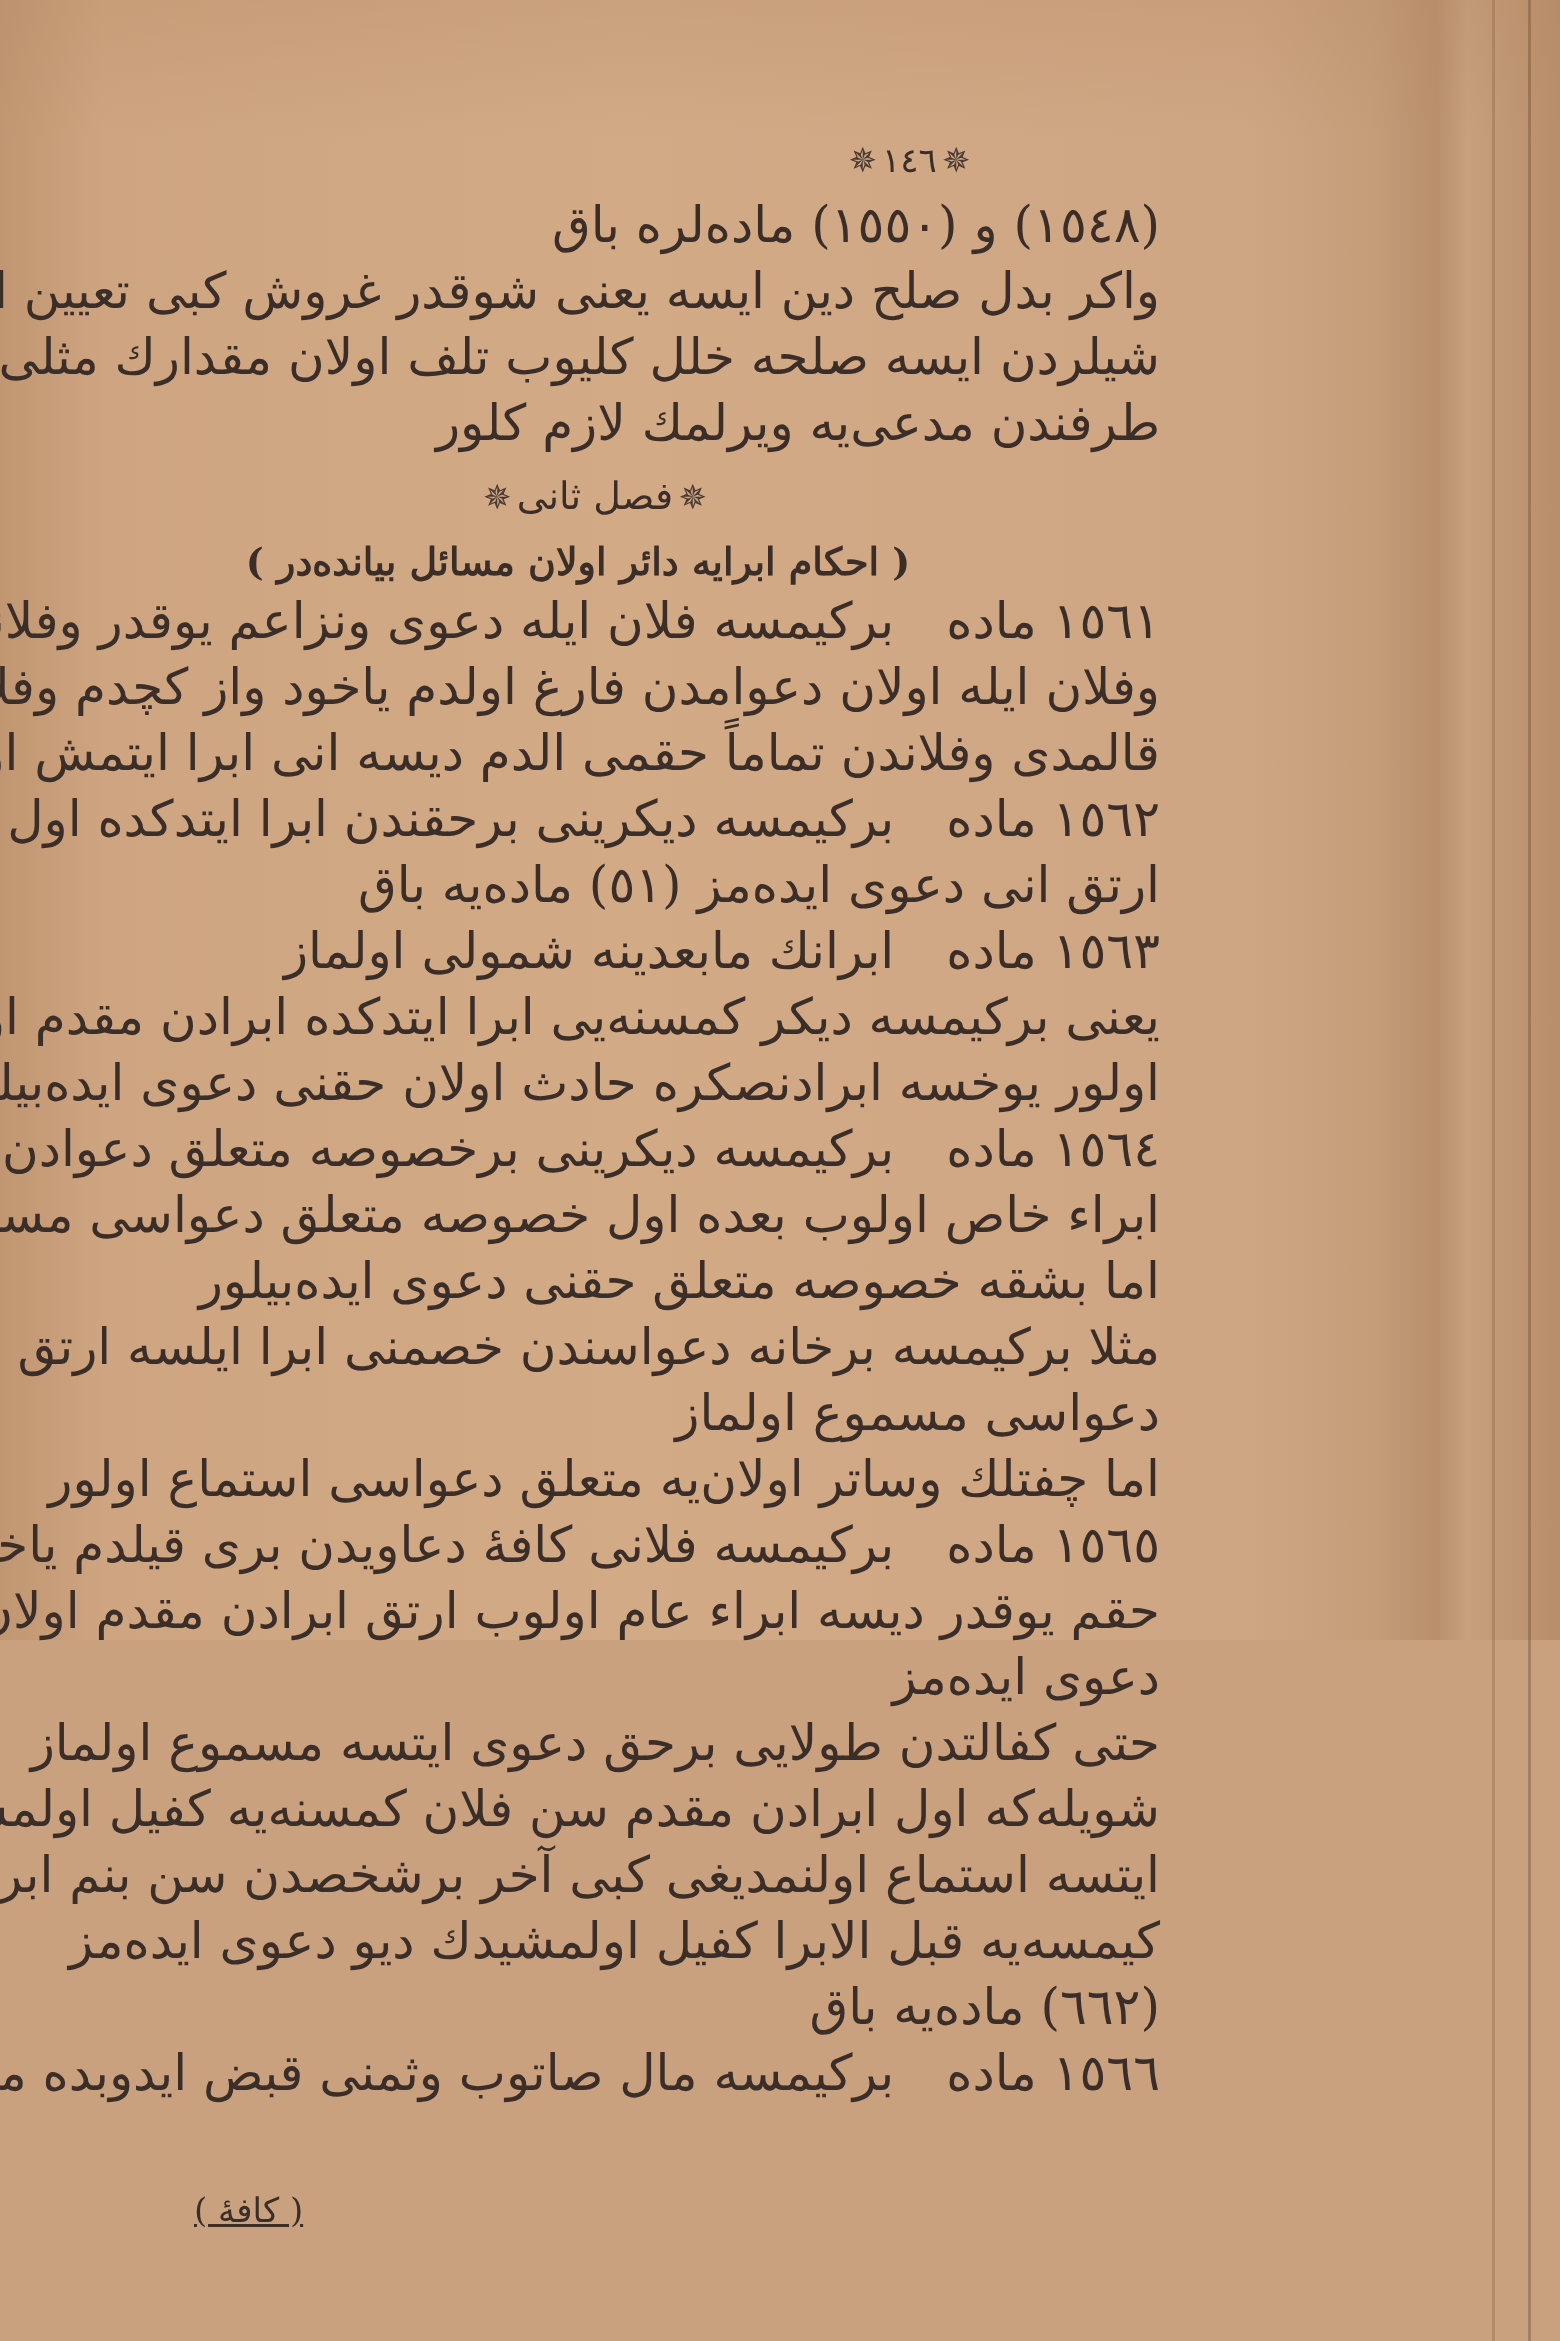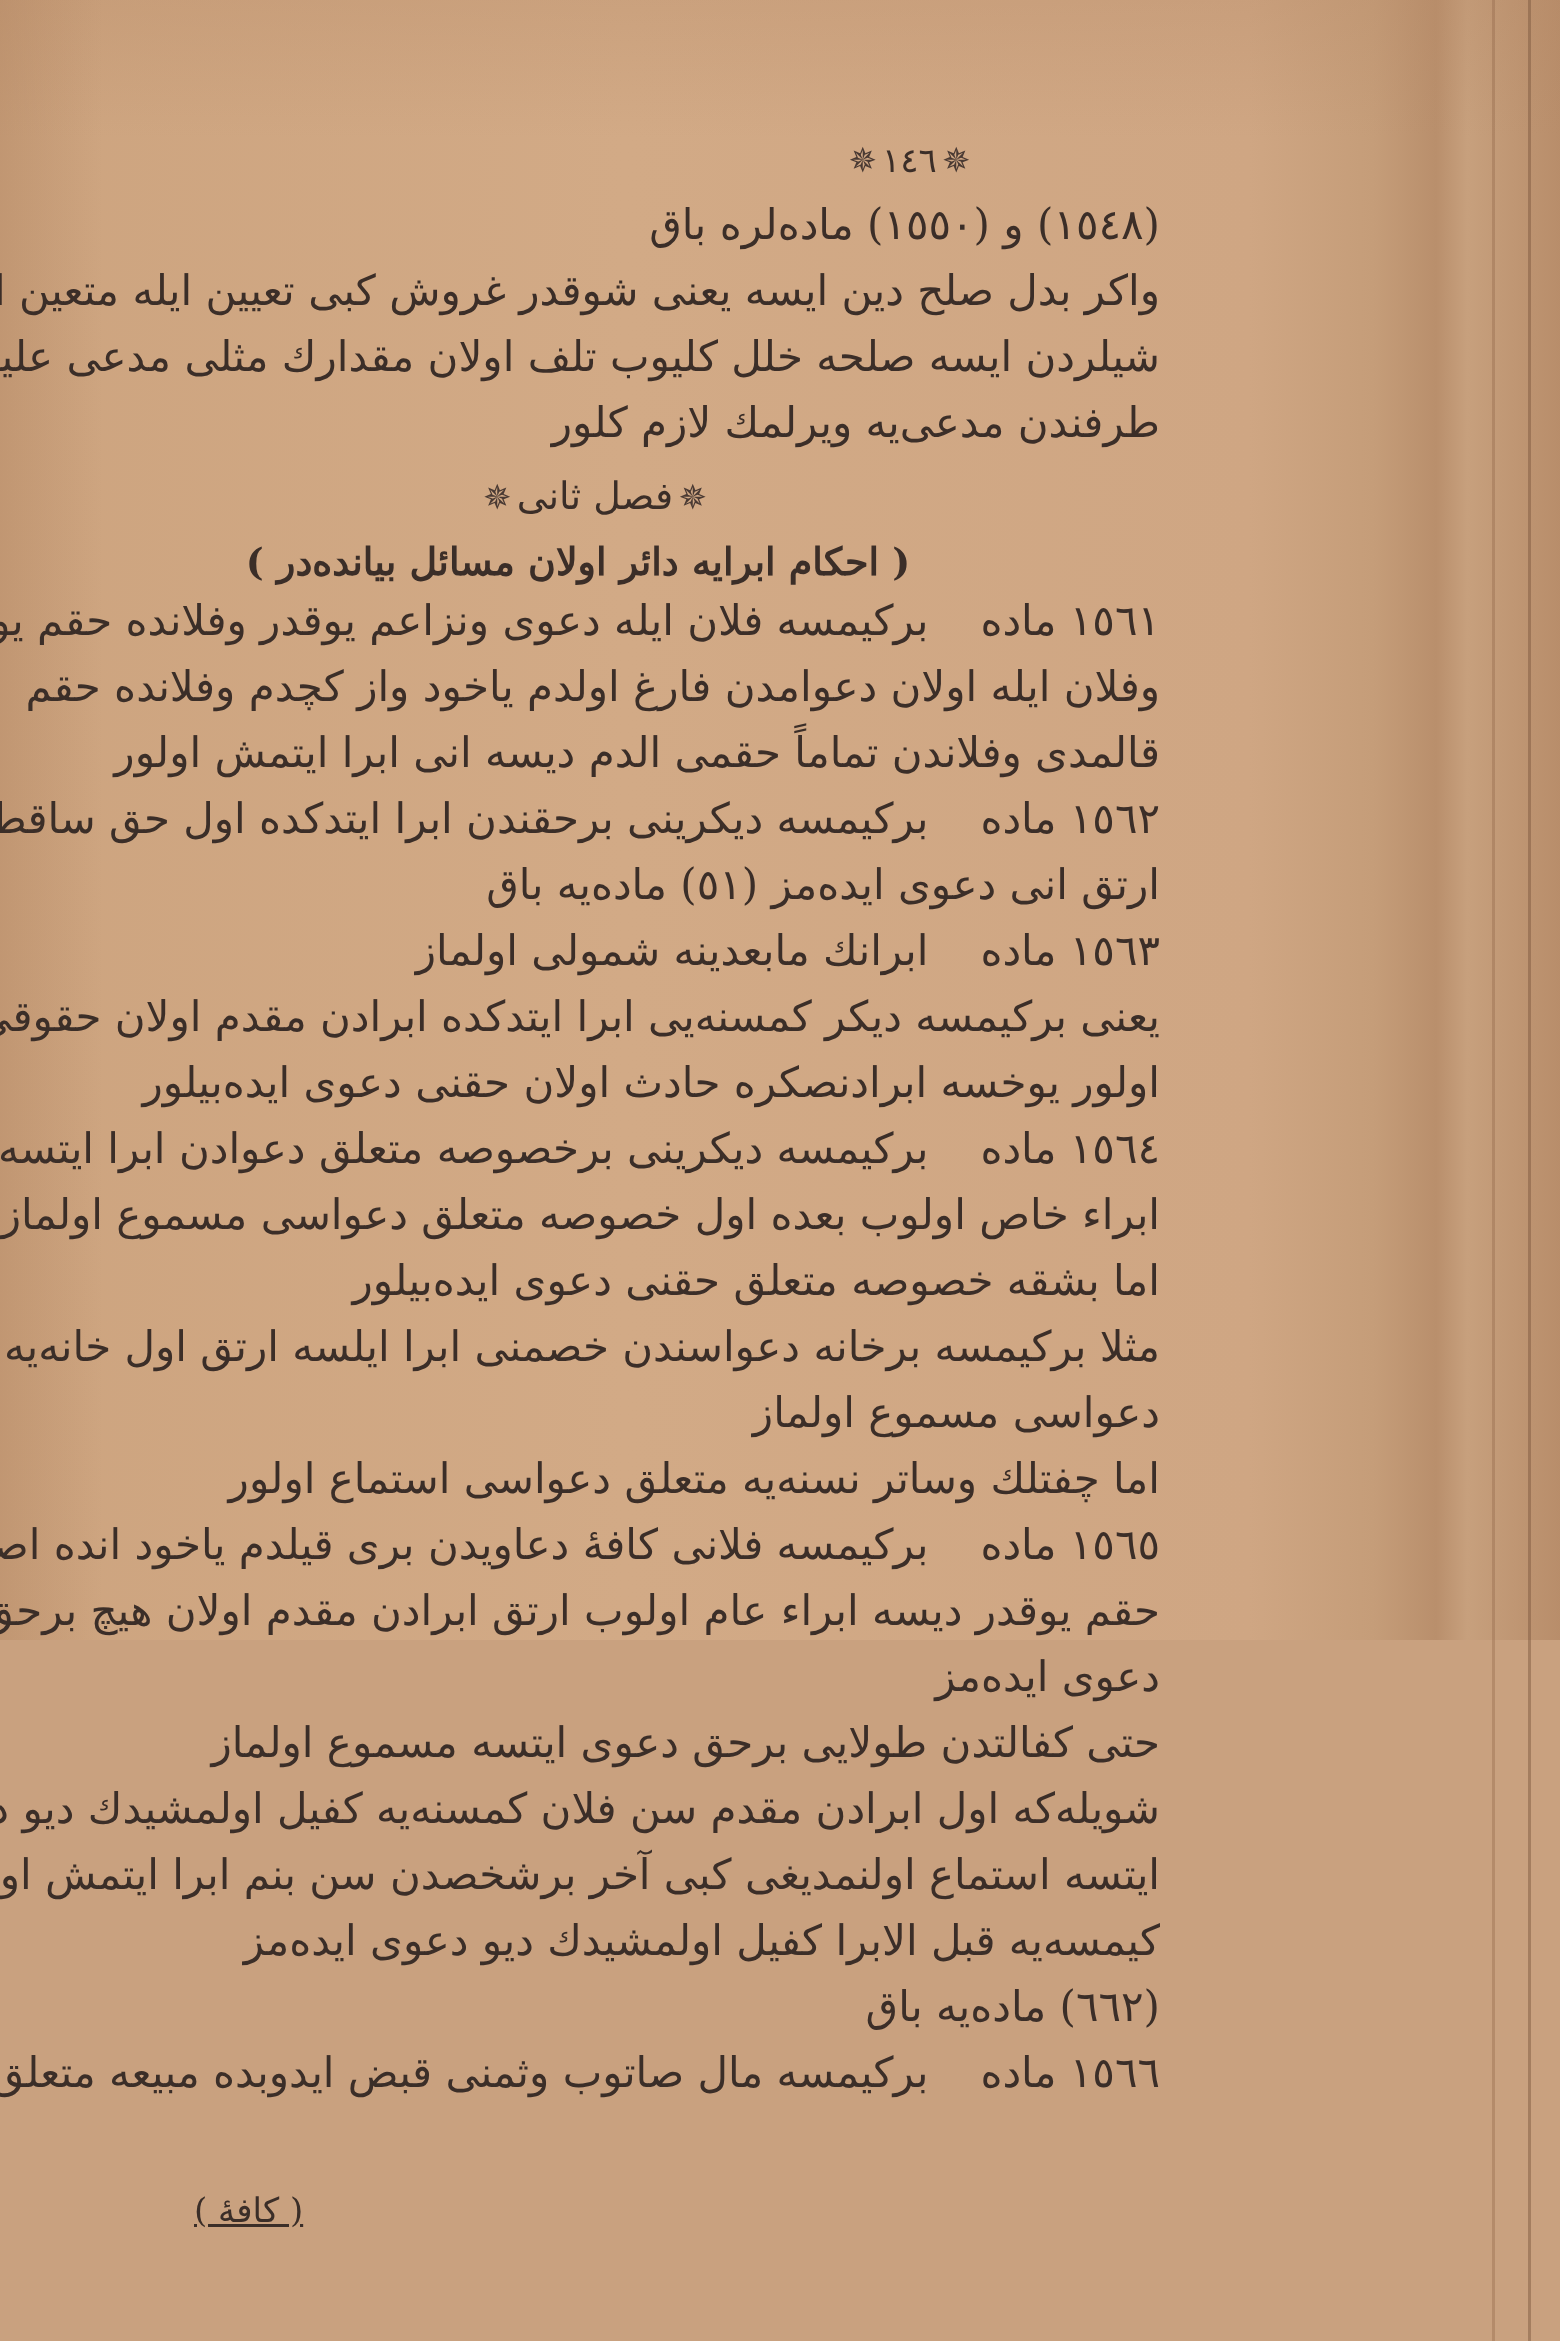--- a/index.html
+++ b/index.html
@@ -36,21 +36,21 @@
     .gutter-line.g2 { left: 1528px; background: rgba(120,85,60,0.45); }
     .content {
       position: absolute;
       left: 134px;
       top: 121px;
       width: 1026px;
       direction: rtl;
       color: #3b2e28;
     }
     .line {
-      font-size: 42px;
+      font-size: 50px;
       line-height: 52px;
       height: 66px;
       white-space: nowrap;
       text-align: justify;
       text-align-last: justify;
       direction: rtl;
     }
     .line.short {
       text-align: right;
       text-align-last: right;
@@ -144,21 +144,21 @@
     <div class="line">يعنى بركيمسه ديكر كمسنه‌يى ابرا ايتدكده ابرادن مقدم اولان حقوقى ساقط</div>
     <div class="line short">اولور يوخسه ابرادنصكره حادث اولان حقنى دعوى ايده‌بيلور</div>
 
     <div class="line">
       <span class="article-no"><span>١٥٦٤</span> <span>ماده</span></span><span>بركيمسه ديكرينى برخصوصه متعلق دعوادن ابرا ايتسه</span>
     </div>
     <div class="line">ابراء خاص اولوب بعده اول خصوصه متعلق دعواسى مسموع اولماز</div>
     <div class="line short">اما بشقه خصوصه متعلق حقنى دعوى ايده‌بيلور</div>
     <div class="line">مثلا بركيمسه برخانه دعواسندن خصمنى ابرا ايلسه ارتق اول خانه‌يه متعلق</div>
     <div class="line short">دعواسى مسموع اولماز</div>
-    <div class="line short">اما چفتلك وساتر نسنه‌يه متعلق دعواسى استماع اولور</div>
+    <div class="line short">اما چفتلك وساتر اولان‌يه متعلق دعواسى استماع اولور</div>
 
     <div class="line">
       <span class="article-no"><span>١٥٦٥</span> <span>ماده</span></span><span>بركيمسه فلانى كافۀ دعاويدن برى قيلدم ياخود انده اصلا</span>
     </div>
     <div class="line">حقم يوقدر ديسه ابراء عام اولوب ارتق ابرادن مقدم اولان هيچ برحق</div>
     <div class="line short">دعوى ايده‌مز</div>
     <div class="line short">حتى كفالتدن طولايى برحق دعوى ايتسه مسموع اولماز</div>
     <div class="line">شويله‌كه اول ابرادن مقدم سن فلان كمسنه‌يه كفيل اولمشيدك ديو دعوى</div>
     <div class="line">ايتسه استماع اولنمديغى كبى آخر برشخصدن سن بنم ابرا ايتمش اولديغم</div>
     <div class="line short">كيمسه‌يه قبل الابرا كفيل اولمشيدك ديو دعوى ايده‌مز</div>

